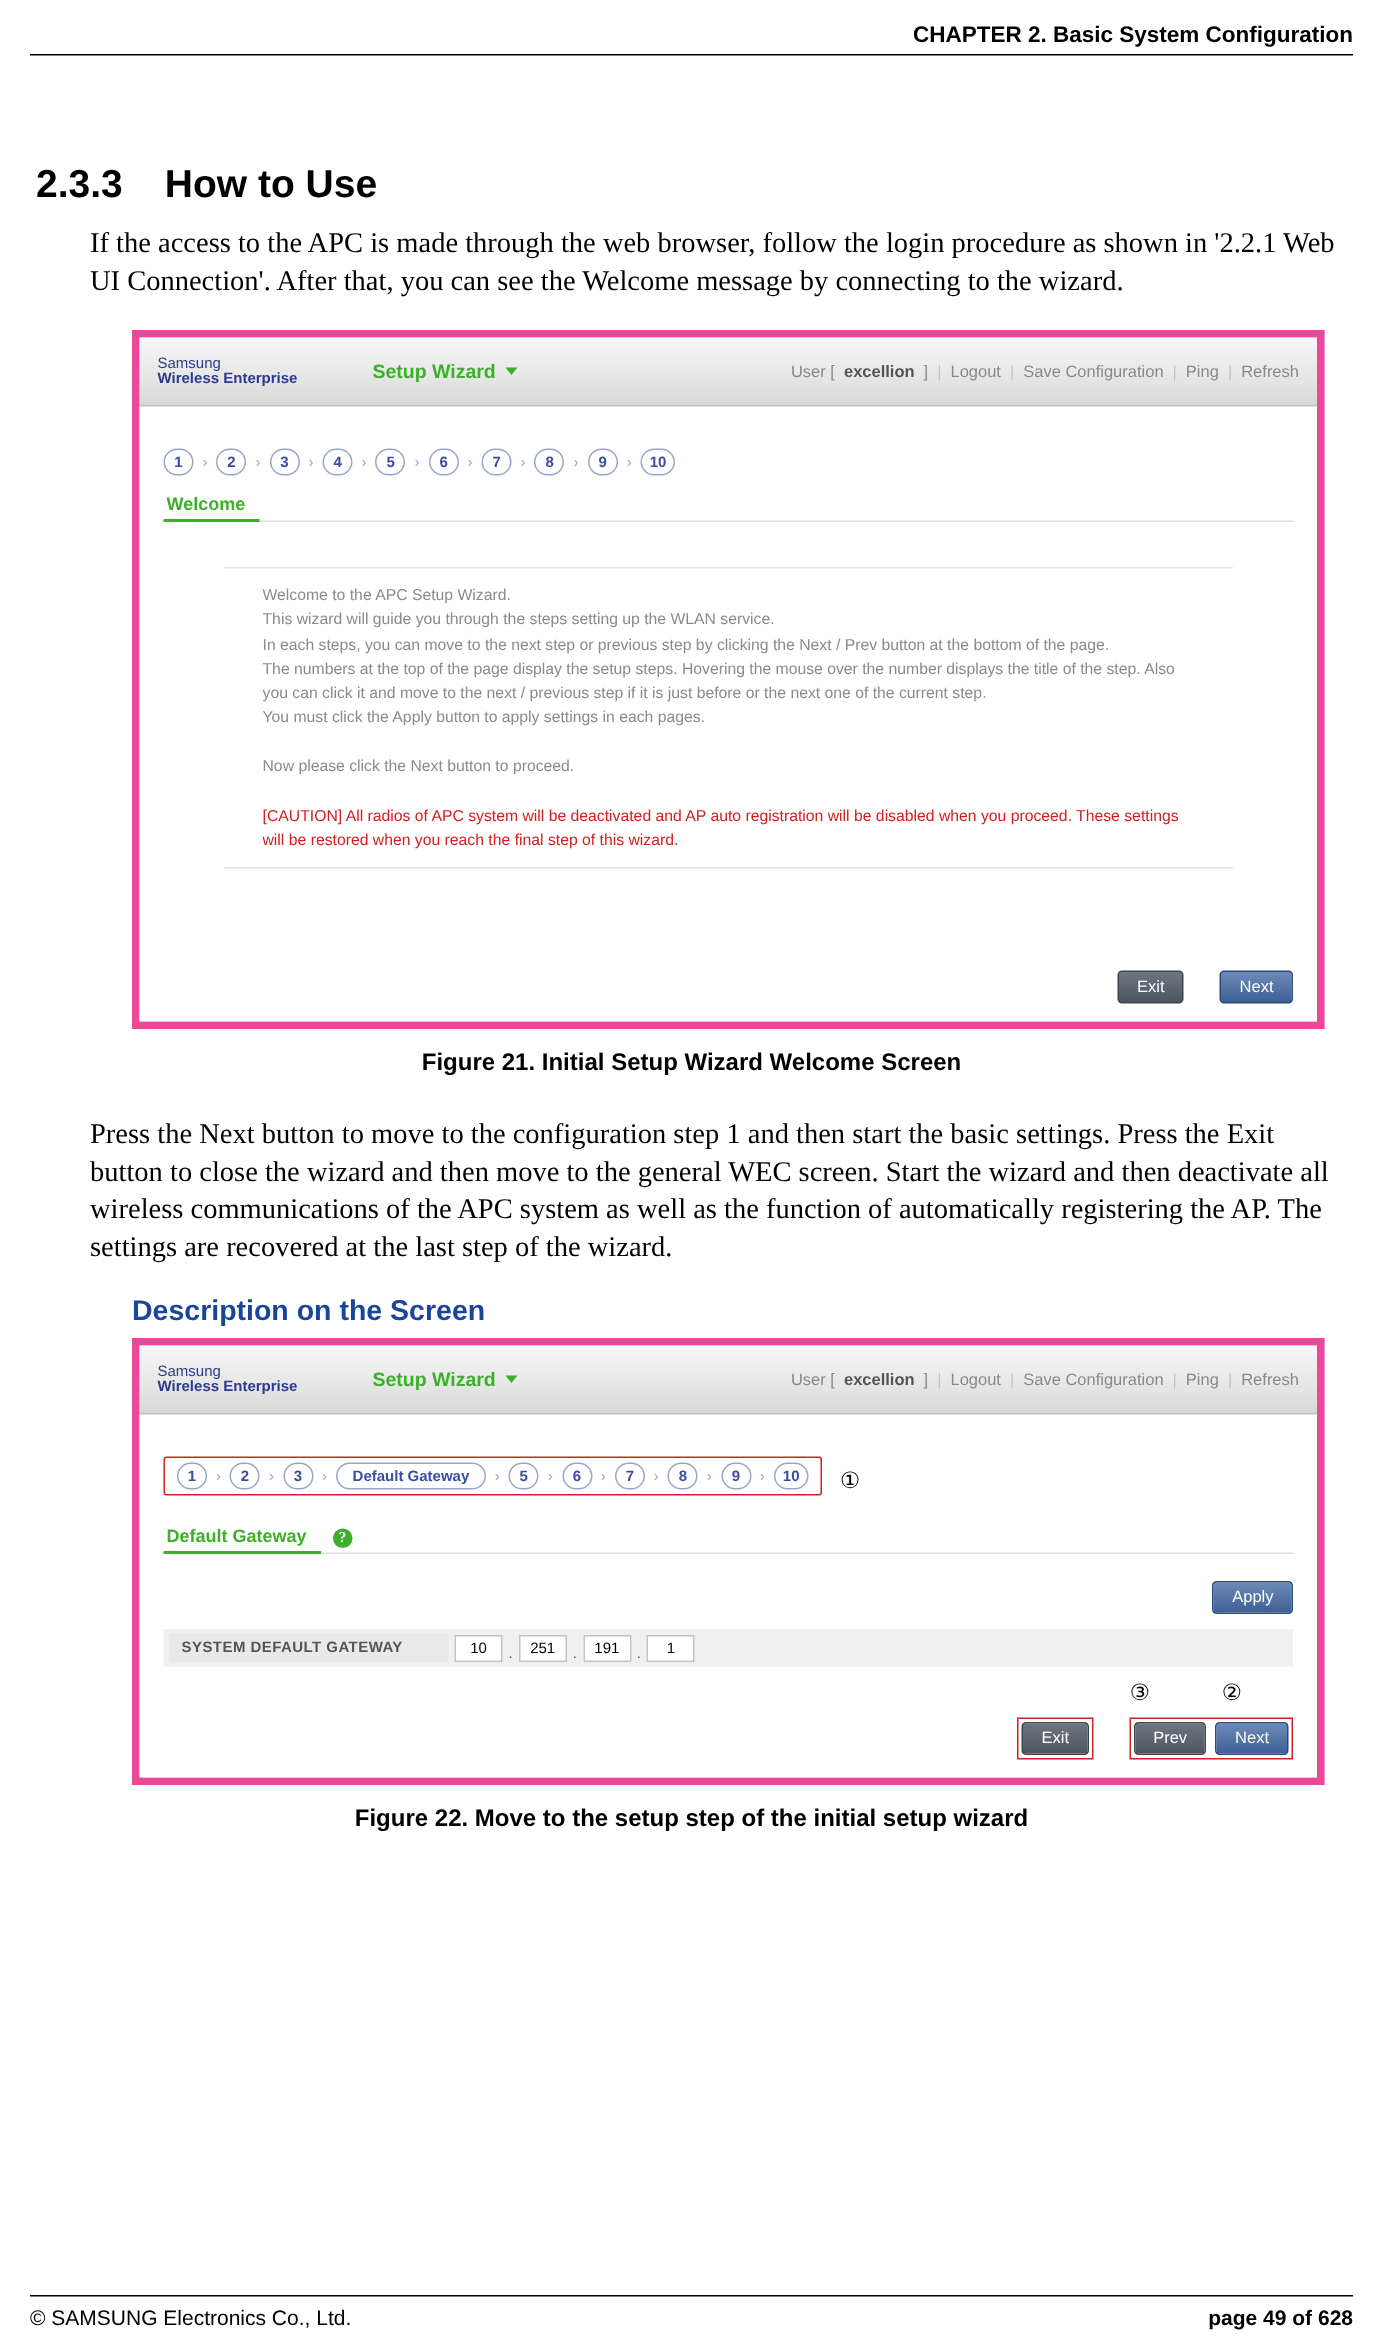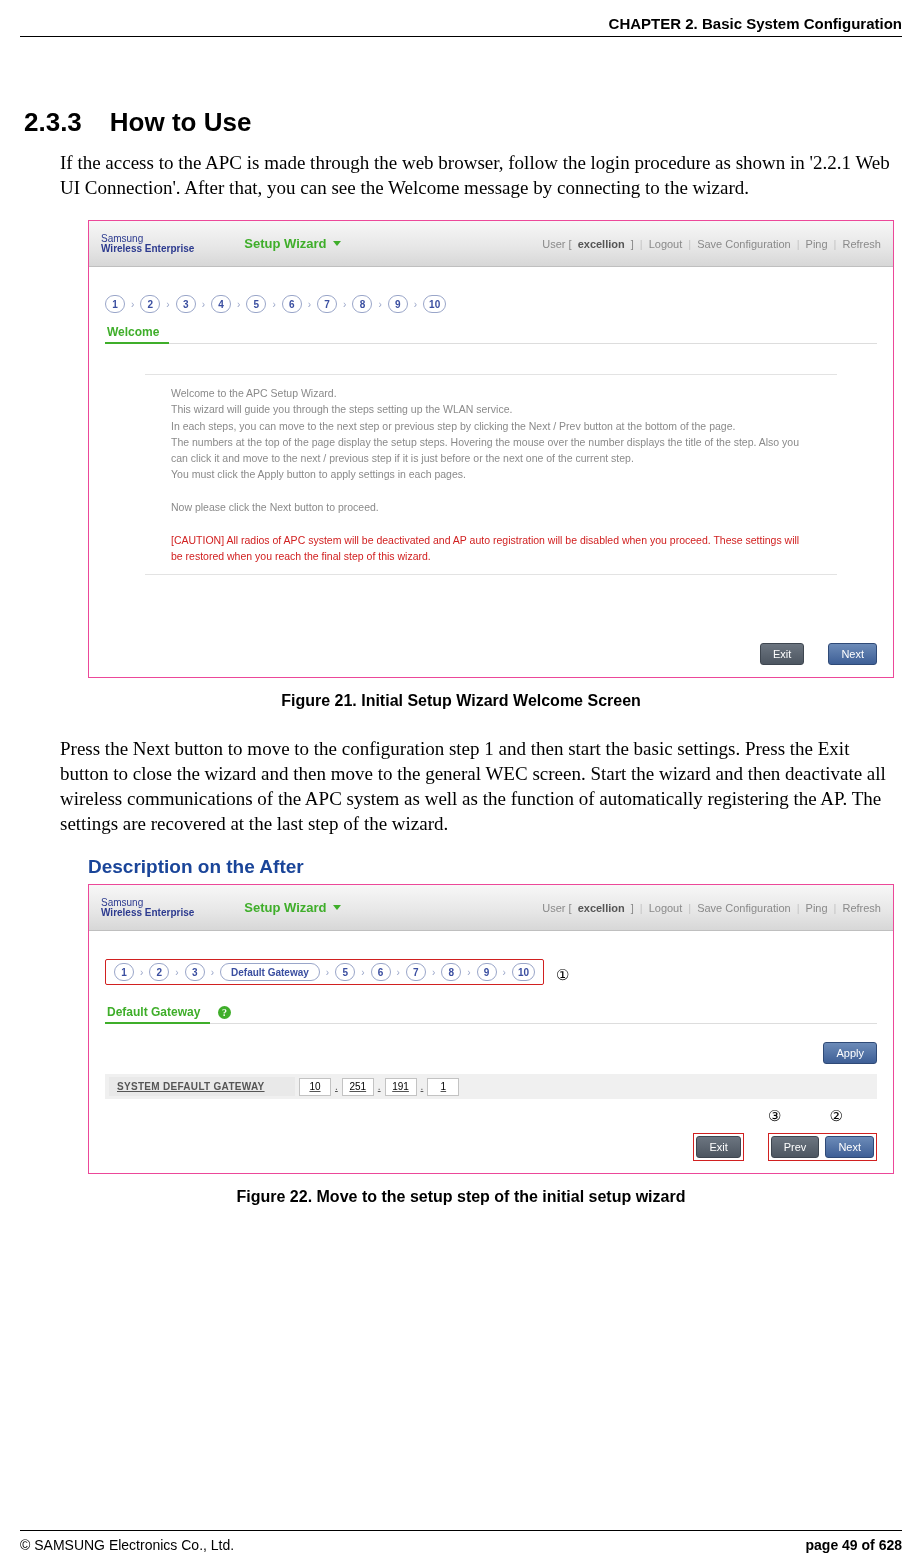--- a/index.html
+++ b/index.html
@@ -52,22 +52,22 @@
     font-family: Arial, Helvetica, sans-serif;
     font-weight: bold;
     font-size: 19px;
     color: #1a4599;
     margin-left: 68px;
     margin-bottom: 6px;
   }
   
   .figure {
     margin-left: 68px;
-    margin-right: 8px;
-    border: 1px solid #ec4899;
+    margin-right: 19px;
+    border: 5px solid #ec4899;
     background: #c4b5fd;
   }
   .fig-header {
     height: 46px;
     background: linear-gradient(to bottom, #f7f7f7 0%, #e6e6e6 60%, #d7d7d7 100%);
     border-bottom: 1px solid #bfbfbf;
     display: flex;
     align-items: center;
     padding: 0 12px;
     font-family: Arial, Helvetica, sans-serif;
@@ -178,29 +178,28 @@
     margin: 30px 40px 68px 40px;
     font-family: Arial, Helvetica, sans-serif;
     font-size: 10.5px;
     color: #8a8a8a;
     line-height: 1.55;
   }
   .welcome-block .caution { color: #d12020; }
   
   .gw-row {
     display: flex;
-    align-items: center;
+    align-items: flex-end;
     gap: 4px;
     background: #f0f0f0;
     padding: 3px 4px;
     font-family: Arial, Helvetica, sans-serif;
     font-size: 10px;
     color: #555;
     margin-bottom: 60px;
-    text-decoration: underline;
   }
   .gw-label {
     width: 186px;
     background: #e9e9e9;
     padding: 4px 8px;
     font-weight: bold;
     letter-spacing: 0.3px;
   }
   .gw-input {
     width: 32px;
@@ -329,21 +328,21 @@
         <span class="btn">Exit</span>
         <span class="btn blue">Next</span>
       </div>
     </div>
   </div>
 
   <div class="fig-caption">Figure 21. Initial Setup Wizard Welcome Screen</div>
 
   <p class="body-text">Press the Next button to move to the configuration step 1 and then start the basic settings. Press the Exit button to close the wizard and then move to the general WEC screen. Start the wizard and then deactivate all wireless communications of the APC system as well as the function of automatically registering the AP. The settings are recovered at the last step of the wizard.</p>
 
-  <div class="sub-heading">Description on the After</div>
+  <div class="sub-heading">Description on the Screen</div>
 
   <div class="figure" style="position:relative;">
     <div class="fig-header">
       <div class="logo-block">
         <span class="logo-top">Samsung</span>
         <span class="logo-bottom">Wireless Enterprise</span>
       </div>
       <span class="setup-wizard-label">Setup Wizard</span>
       <span class="setup-caret"></span>
       <div class="fig-header-right">

